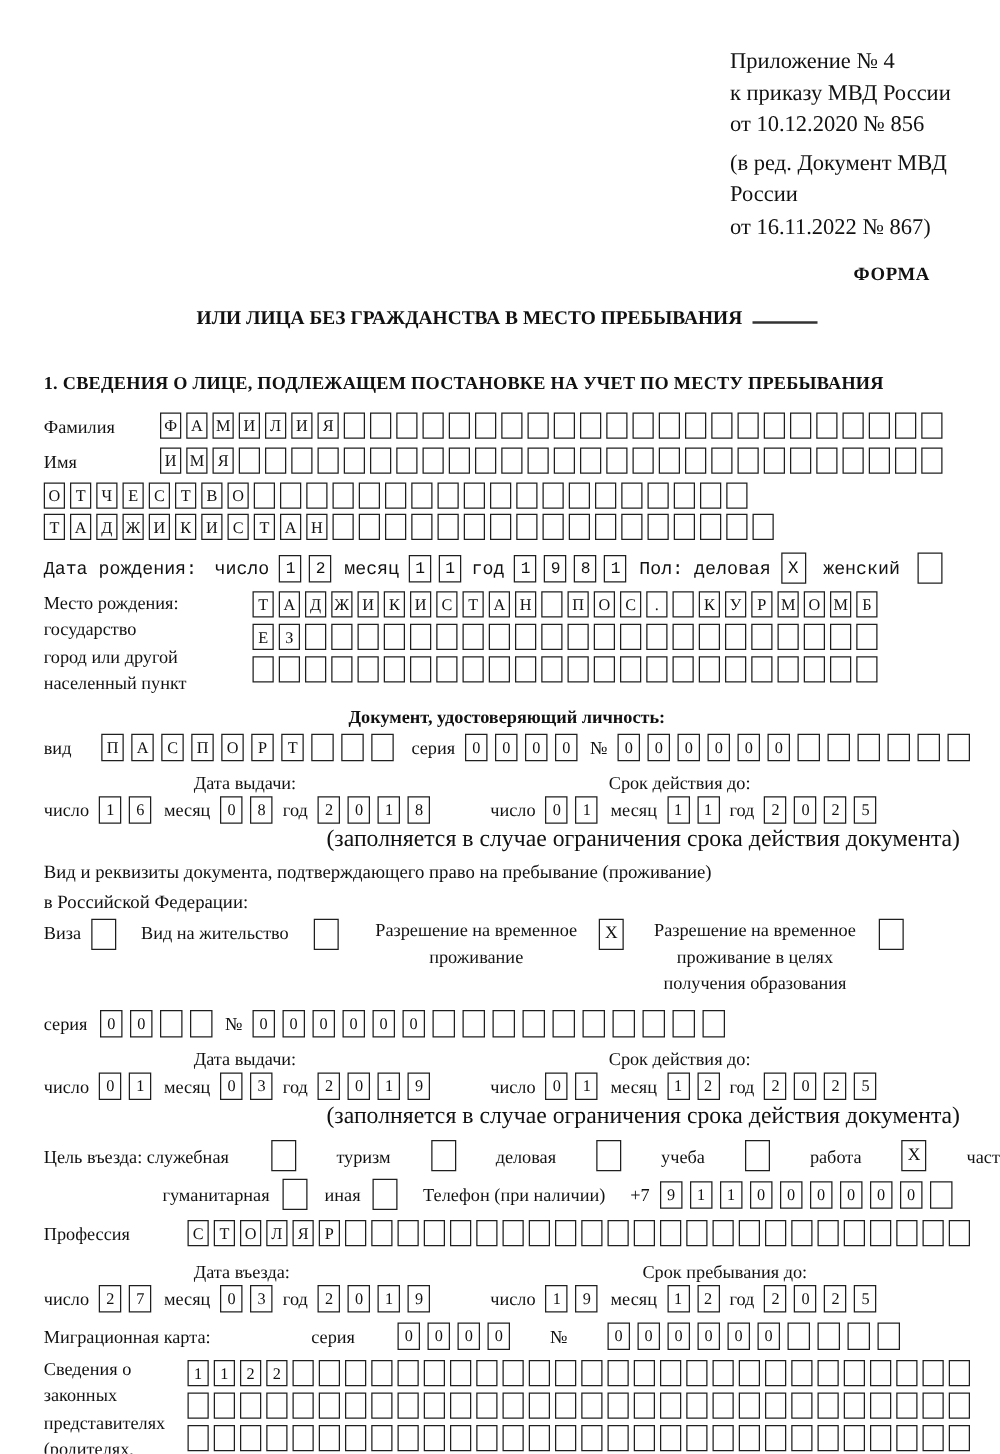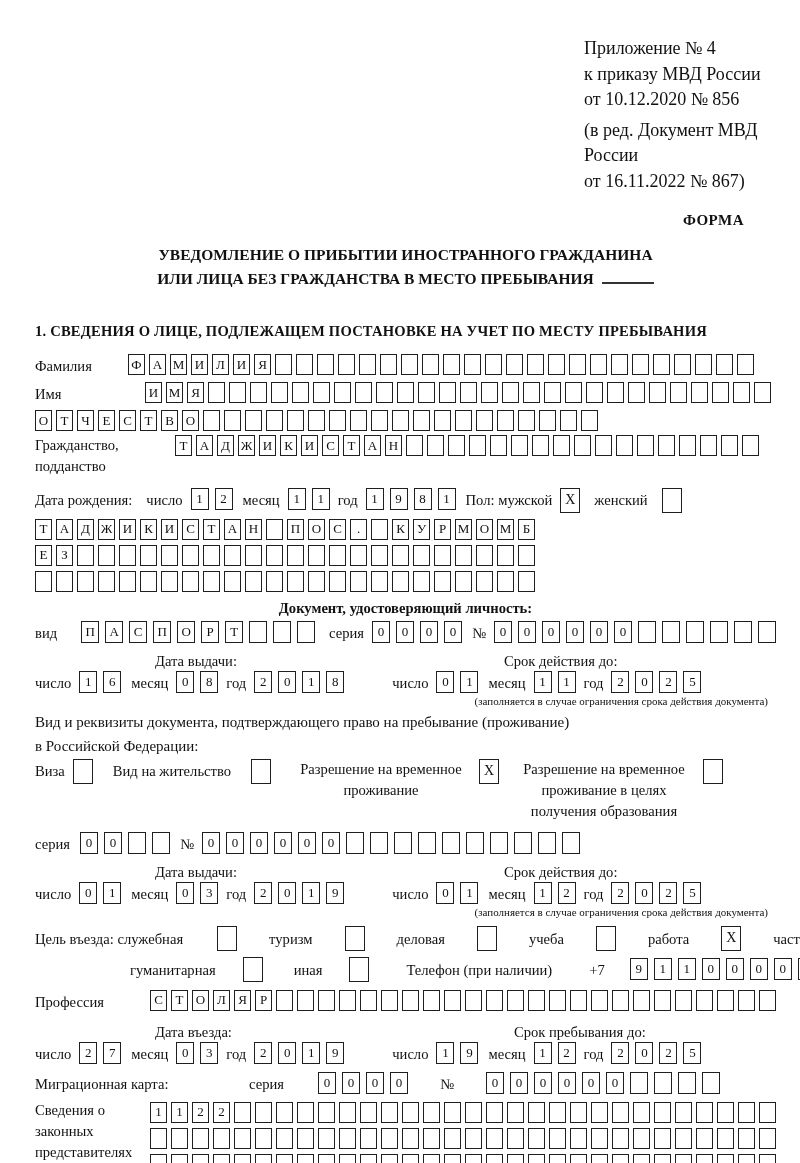--- a/index.html
+++ b/index.html
@@ -26,42 +26,41 @@
     font-size:13px; flex:0 0 auto;
   }
   .dcells { display:flex; gap:6px; }
   .dcells .cell { width:18px; height:22px; }
   .chk {
     width:20px; height:25px; border:1.5px solid #1f1f1f;
     display:inline-flex; align-items:center; justify-content:center;
     font-size:14px; flex:0 0 auto;
   }
   .stack { display:flex; flex-direction:column; gap:5px; }
-  .note { text-align:right; font-size:11px; margin-top:2px; padding-right:8px; }
+  .note { text-align:right; font-size:19px; margin-top:2px; padding-right:8px; }
   .dochdr { text-align:center; font-weight:bold; font-size:14.6px; margin-top:8px; }
   .plain { font-size:15px; margin-top:7px; }
   .ctr { text-align:center; }
-  .mt4{margin-top:4px;} .mt6{margin-top:6px;gap:17px;} .mt8{margin-top:8px;gap:24px;} .mt10{margin-top:10px;} .mt14{margin-top:14px;}
+  .mt4{margin-top:4px;} .mt6{margin-top:6px;} .mt8{margin-top:8px;gap:24px;} .mt10{margin-top:10px;} .mt14{margin-top:14px;}
   .g8{margin-left:8px;} .g10{margin-left:10px;} .g14{margin-left:14px;} .g20{margin-left:20px;}
 </style>
 </head>
 <body>
 
 <div class="meta">
   <div>Приложение № 4</div>
   <div>к приказу МВД России</div>
   <div>от 10.12.2020 № 856</div>
   <div class="ed">(в ред. Документ МВД России</div>
   <div>от 16.11.2022 № 867)</div>
 </div>
 
 <div class="form-label">ФОРМА</div>
 
 <div class="title">
-  <div>УВЕДОМЛЕНИЕ О ПРИБЫТИИ ИНОСТРАННОГО ГРАЖДАНИНА</div>
   <div><span>ИЛИ ЛИЦА БЕЗ ГРАЖДАНСТВА В МЕСТО ПРЕБЫВАНИЯ</span><span class="blank"></span></div>
 </div>
 
 <div class="h1">1. СВЕДЕНИЯ О ЛИЦЕ, ПОДЛЕЖАЩЕМ ПОСТАНОВКЕ НА УЧЕТ ПО МЕСТУ ПРЕБЫВАНИЯ</div>
 
 <div class="frow mt14">
   <div class="lbl" style="width:93px;">Фамилия</div>
   <div class="cells">
       <span class="cell">Ф</span>
       <span class="cell">А</span>
@@ -158,24 +157,20 @@
       <span class="cell"></span>
       <span class="cell"></span>
       <span class="cell"></span>
       <span class="cell"></span>
       <span class="cell"></span>
       <span class="cell"></span>
     </div>
 </div>
 
 <div class="frow mt4">
-  <div class="lblblock" style="width:140px;">
-    <div>Гражданство,</div>
-    <div>подданство</div>
-  </div>
   <div class="cells">
       <span class="cell">Т</span>
       <span class="cell">А</span>
       <span class="cell">Д</span>
       <span class="cell">Ж</span>
       <span class="cell">И</span>
       <span class="cell">К</span>
       <span class="cell">И</span>
       <span class="cell">С</span>
       <span class="cell">Т</span>
@@ -194,46 +189,52 @@
       <span class="cell"></span>
       <span class="cell"></span>
       <span class="cell"></span>
       <span class="cell"></span>
       <span class="cell"></span>
       <span class="cell"></span>
       <span class="cell"></span>
     </div>
 </div>
 
-<div class="frow mt10" style="align-items:flex-start;">
+<div class="frow mt10" style="align-items:center;font-family:Liberation Mono, monospace;">
   <span class="lbl">Дата рождения:</span>
   <span class="lbl g14">число</span>
   <span class="dcells g8">
       <span class="cell">1</span>
       <span class="cell">2</span>
     </span>
   <span class="lbl g10">месяц</span>
   <span class="dcells g8">
       <span class="cell">1</span>
       <span class="cell">1</span>
     </span>
   <span class="lbl g8">год</span>
   <span class="dcells g8">
       <span class="cell">1</span>
       <span class="cell">9</span>
       <span class="cell">8</span>
       <span class="cell">1</span>
     </span>
-  <span class="lbl g10">Пол: мужской</span>
+  <span class="lbl g10">Пол: деловая</span>
   <span class="chk g8">X</span>
   <span class="lbl g14">женский</span>
   <span class="chk g14"></span>
 </div>
 
 <div class="frow mt6">
+  <div class="lblblock" style="width:167px;">
+    <div>Место рождения:</div>
+    <div>государство</div>
+    <div>город или другой</div>
+    <div>населенный пункт</div>
+  </div>
   <div class="stack">
     <div class="cells">
         <span class="cell">Т</span>
         <span class="cell">А</span>
         <span class="cell">Д</span>
         <span class="cell">Ж</span>
         <span class="cell">И</span>
         <span class="cell">К</span>
         <span class="cell">И</span>
         <span class="cell">С</span>

